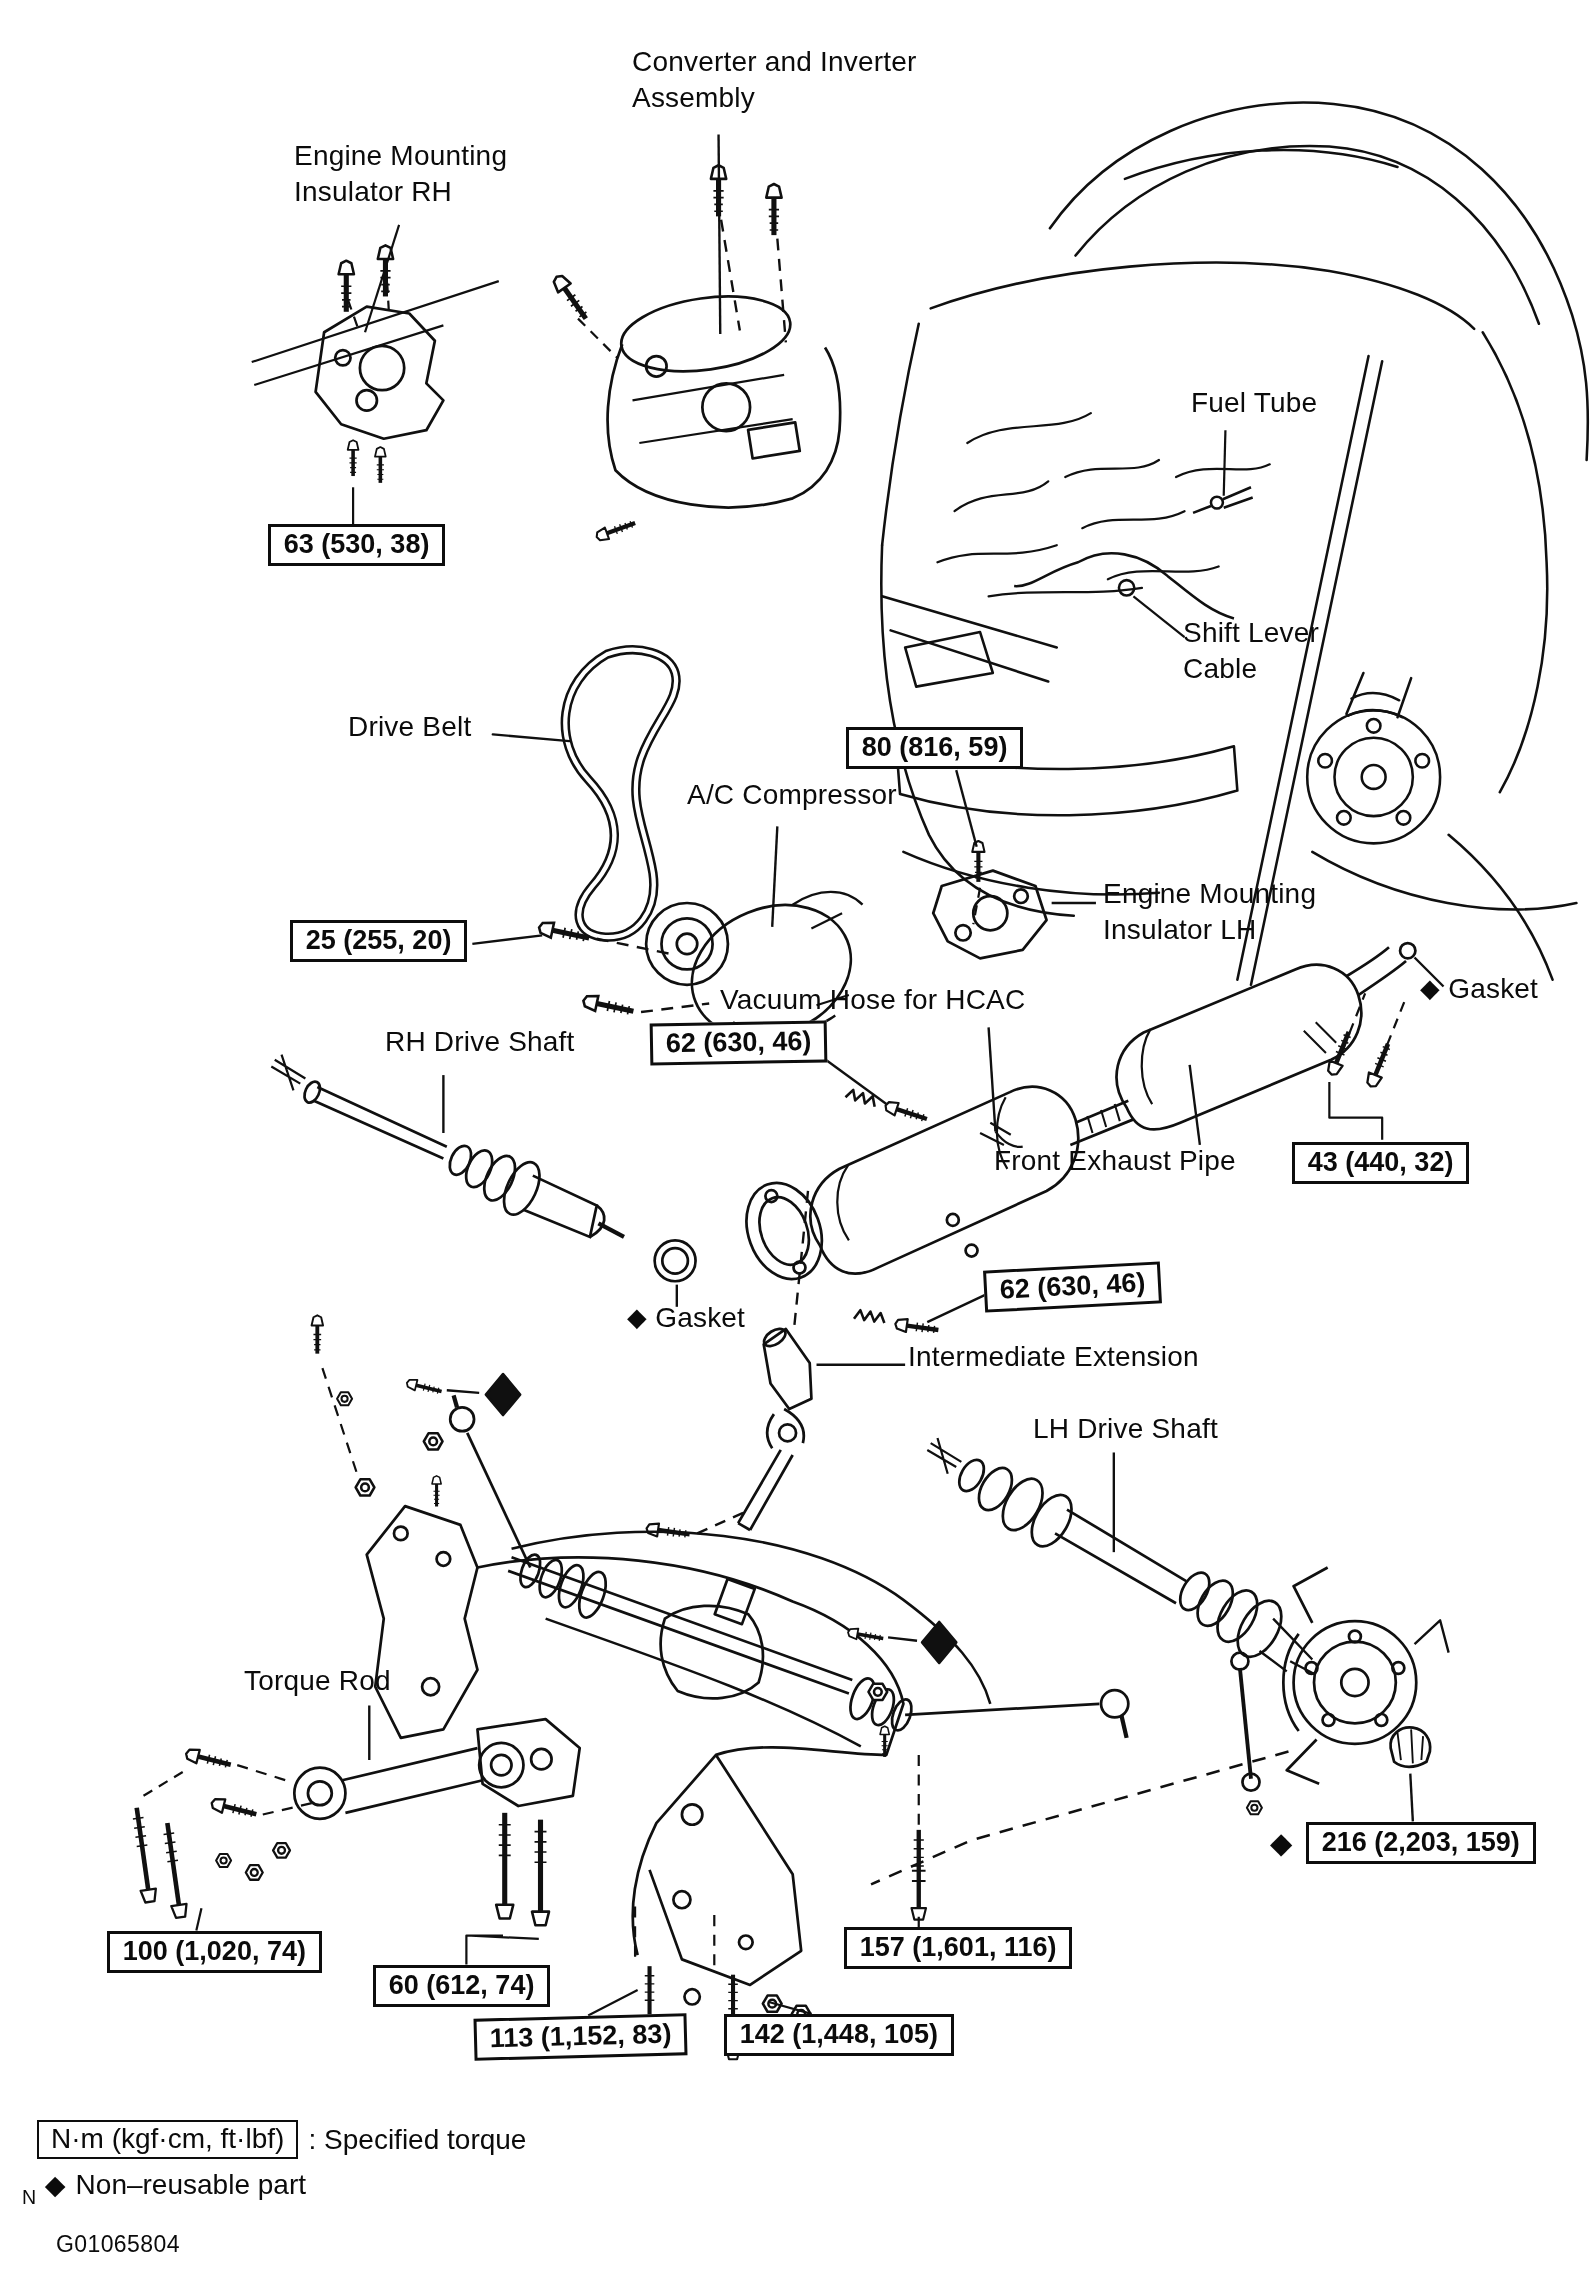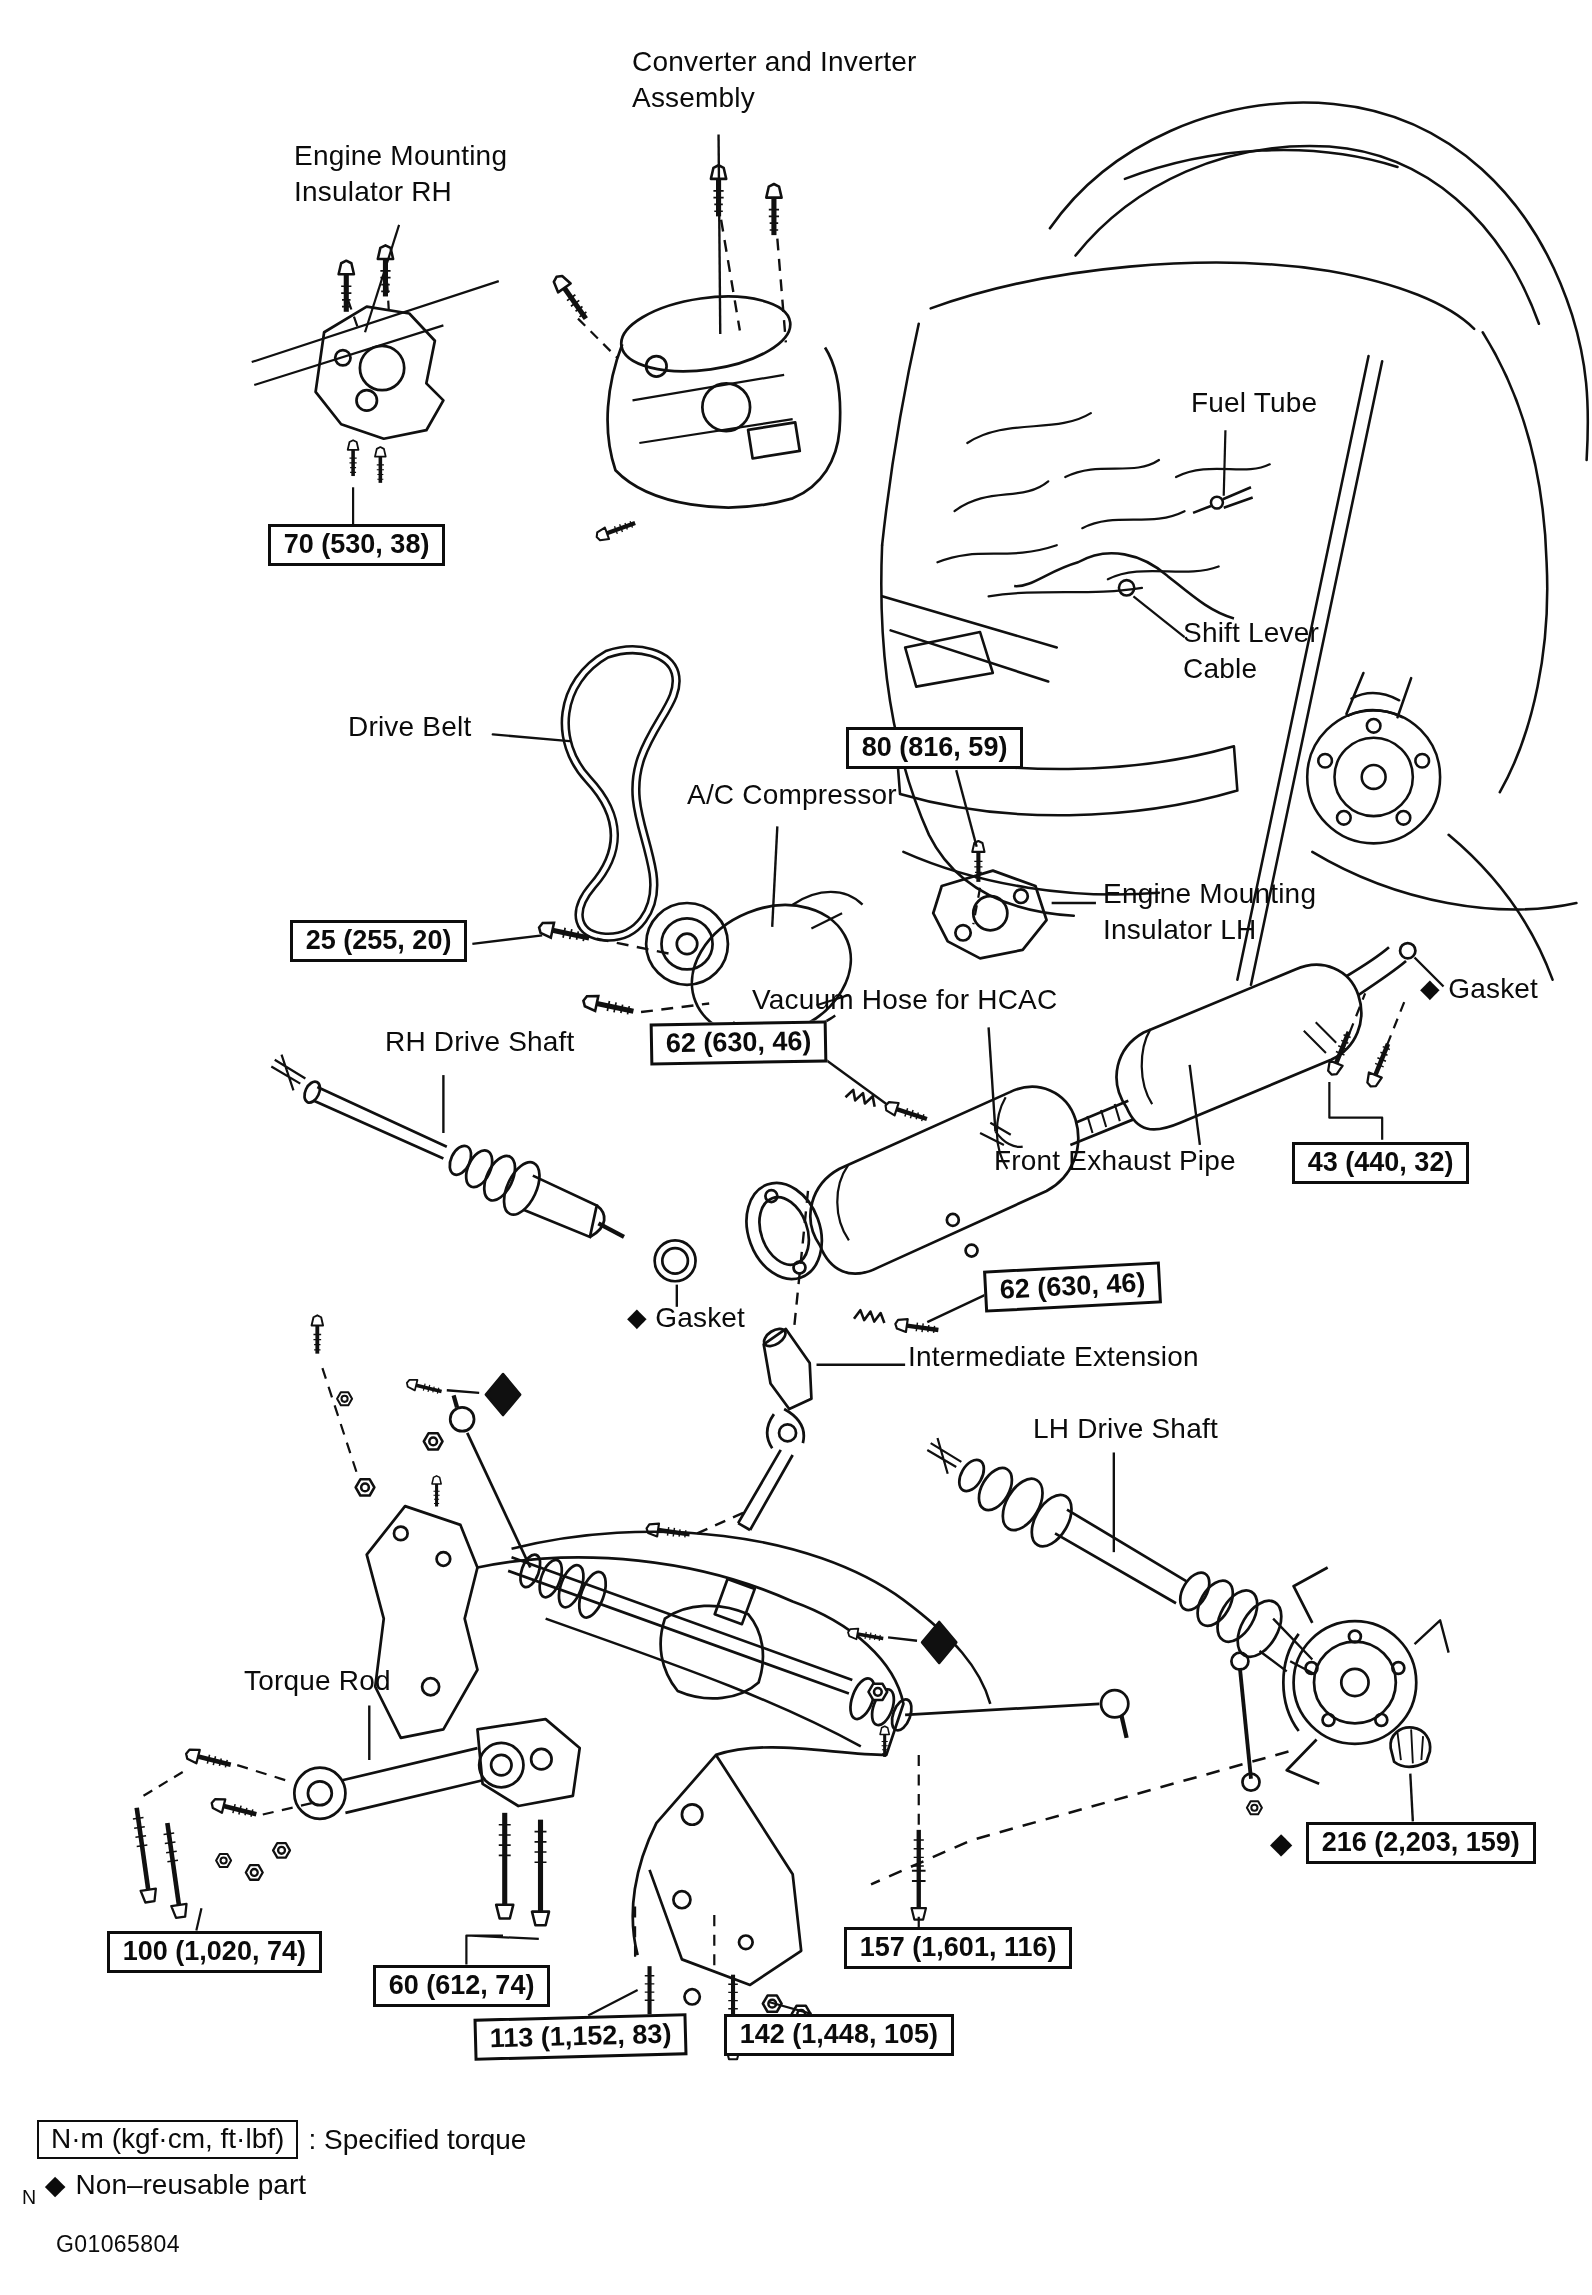--- a/index.html
+++ b/index.html
@@ -364,32 +364,32 @@
   <div class="lbl" style="left:1183px;top:615px;">Shift Lever
 Cable</div>
   <div class="lbl" style="left:348px;top:709px;">Drive Belt</div>
   <div class="lbl" style="left:687px;top:777px;">A/C Compressor</div>
   <div class="lbl" style="left:1103px;top:876px;">Engine Mounting
 Insulator LH</div>
   <div class="dia-lbl" style="left:1420px;top:971px;">
     <span class="dia">◆</span>
     <span class="lbl" style="position:static;">Gasket</span>
   </div>
-  <div class="lbl" style="left:720px;top:982px;margin-left:32px;">Vacuum Hose for HCAC</div>
+  <div class="lbl" style="left:720px;top:982px;">Vacuum Hose for HCAC</div>
   <div class="lbl" style="left:385px;top:1024px;">RH Drive Shaft</div>
   <div class="lbl" style="left:994px;top:1143px;">Front Exhaust Pipe</div>
   <div class="dia-lbl" style="left:627px;top:1300px;">
     <span class="dia">◆</span>
     <span class="lbl" style="position:static;">Gasket</span>
   </div>
   <div class="lbl" style="left:908px;top:1339px;">Intermediate Extension</div>
   <div class="lbl" style="left:1033px;top:1411px;">LH Drive Shaft</div>
   <div class="lbl" style="left:244px;top:1663px;">Torque Rod</div>
 
-  <div class="tq" style="left:268px;top:524px;">70 (530, 38)</div>
+  <div class="tq" style="left:268px;top:524px;">63 (530, 38)</div>
   <div class="tq" style="left:846px;top:727px;">80 (816, 59)</div>
   <div class="tq" style="left:290px;top:920px;">25 (255, 20)</div>
   <div class="tq rot-m1" style="left:650px;top:1022px;">62 (630, 46)</div>
   <div class="tq" style="left:1292px;top:1142px;">43 (440, 32)</div>
   <div class="tq rot-m3" style="left:984px;top:1266px;">62 (630, 46)</div>
   <div class="dia-row" style="left:1270px;top:1822px;">
     <span class="dia" style="font-size:29px;">◆</span>
     <span class="tq" style="position:static;">216 (2,203, 159)</span>
   </div>
   <div class="tq" style="left:107px;top:1931px;">100 (1,020, 74)</div>

